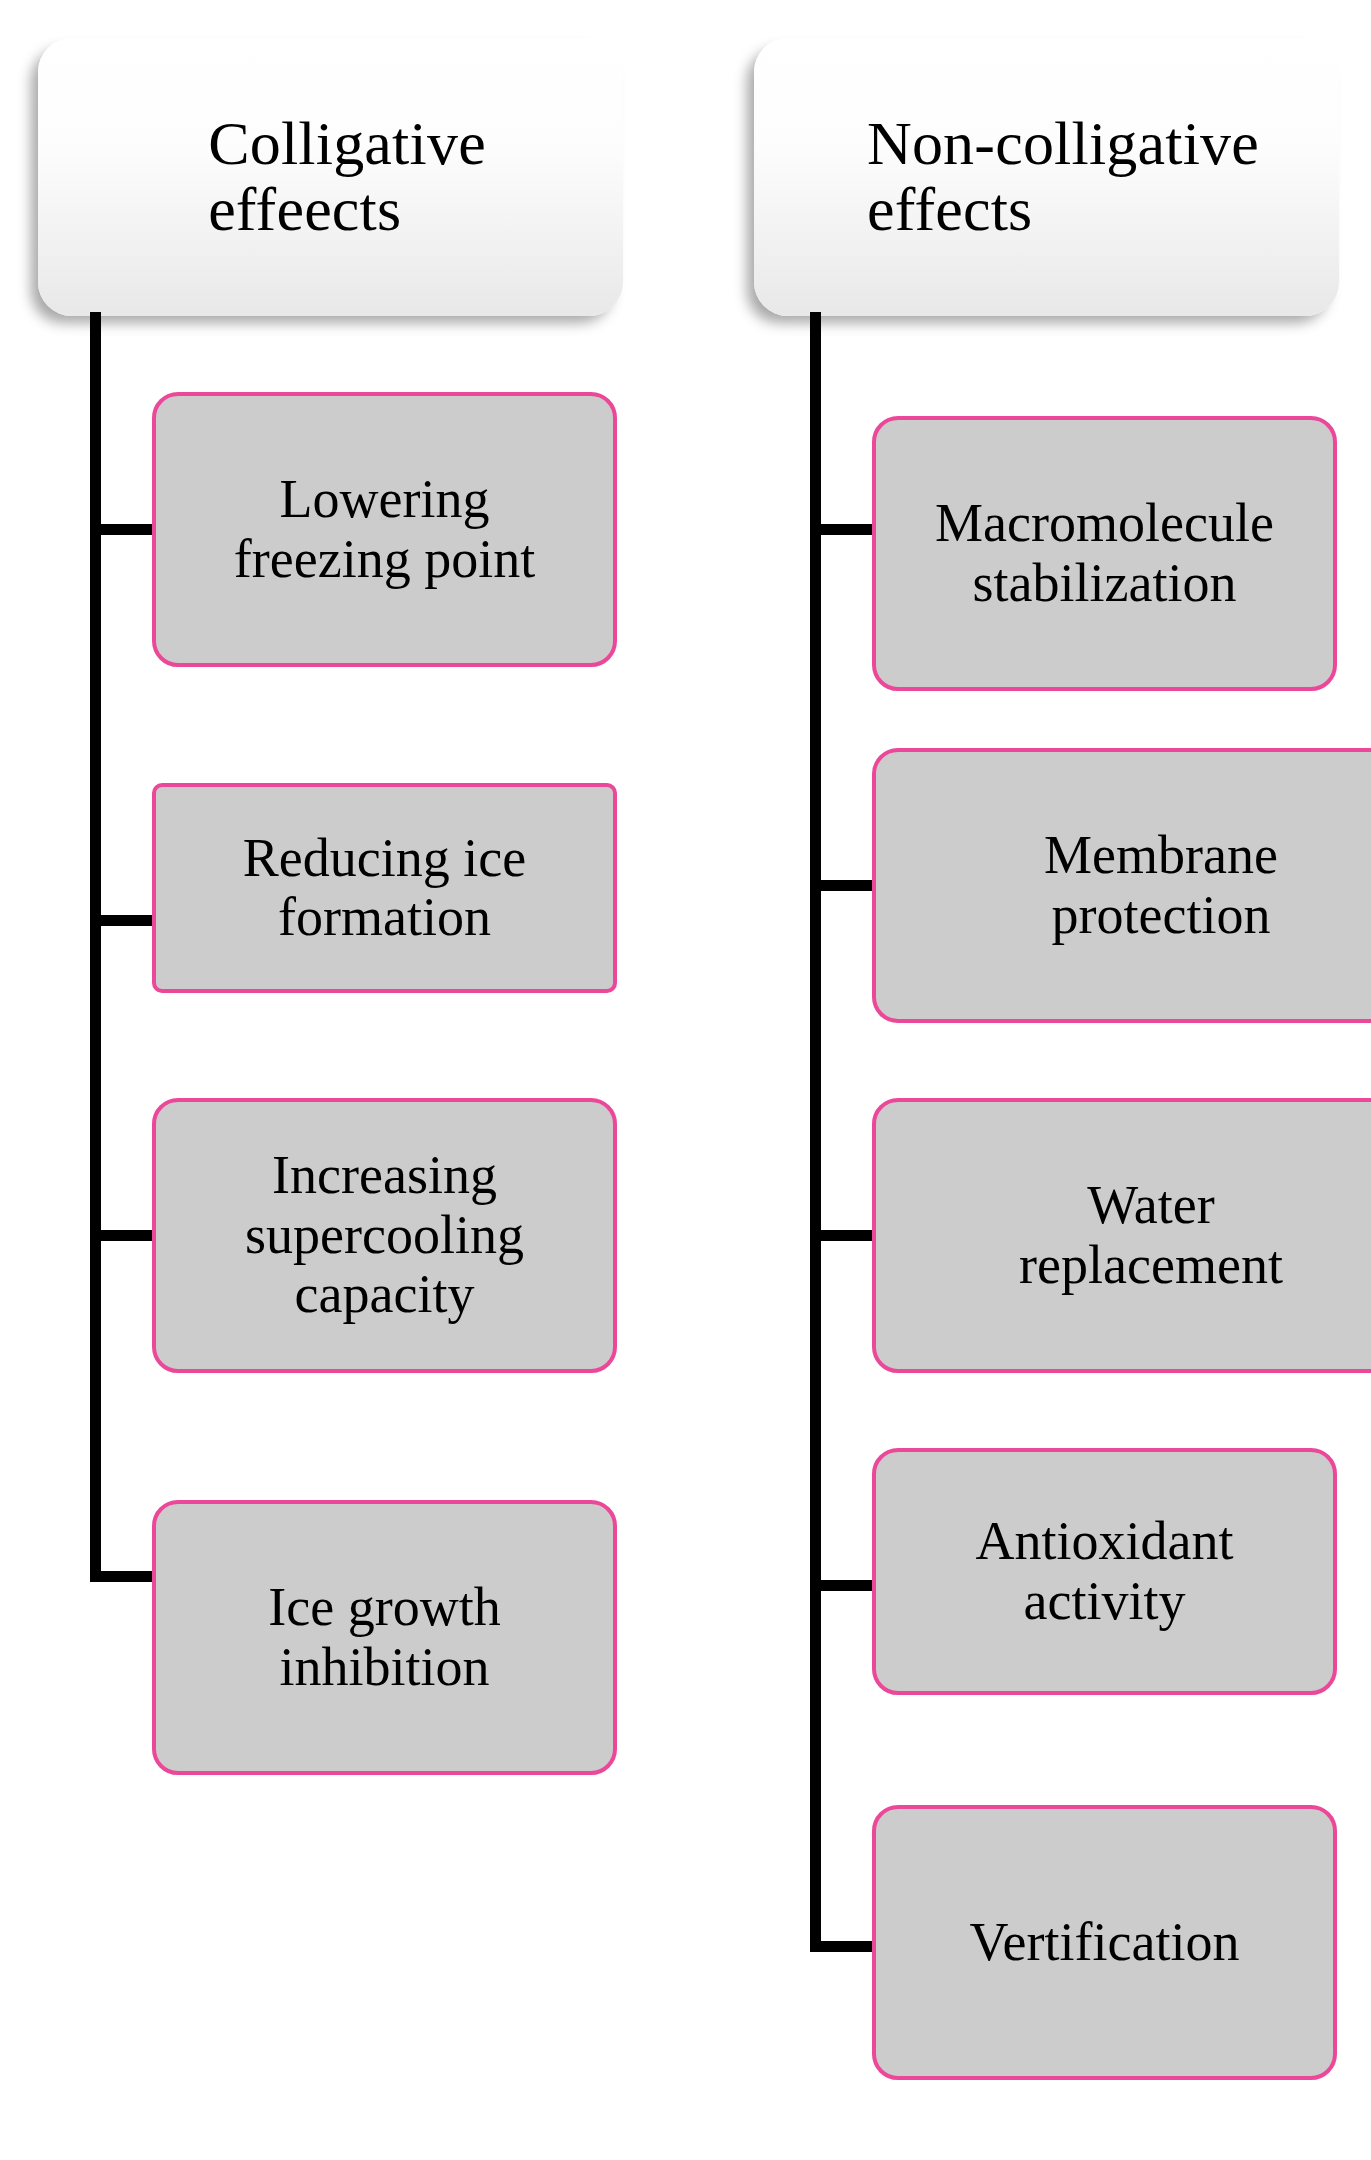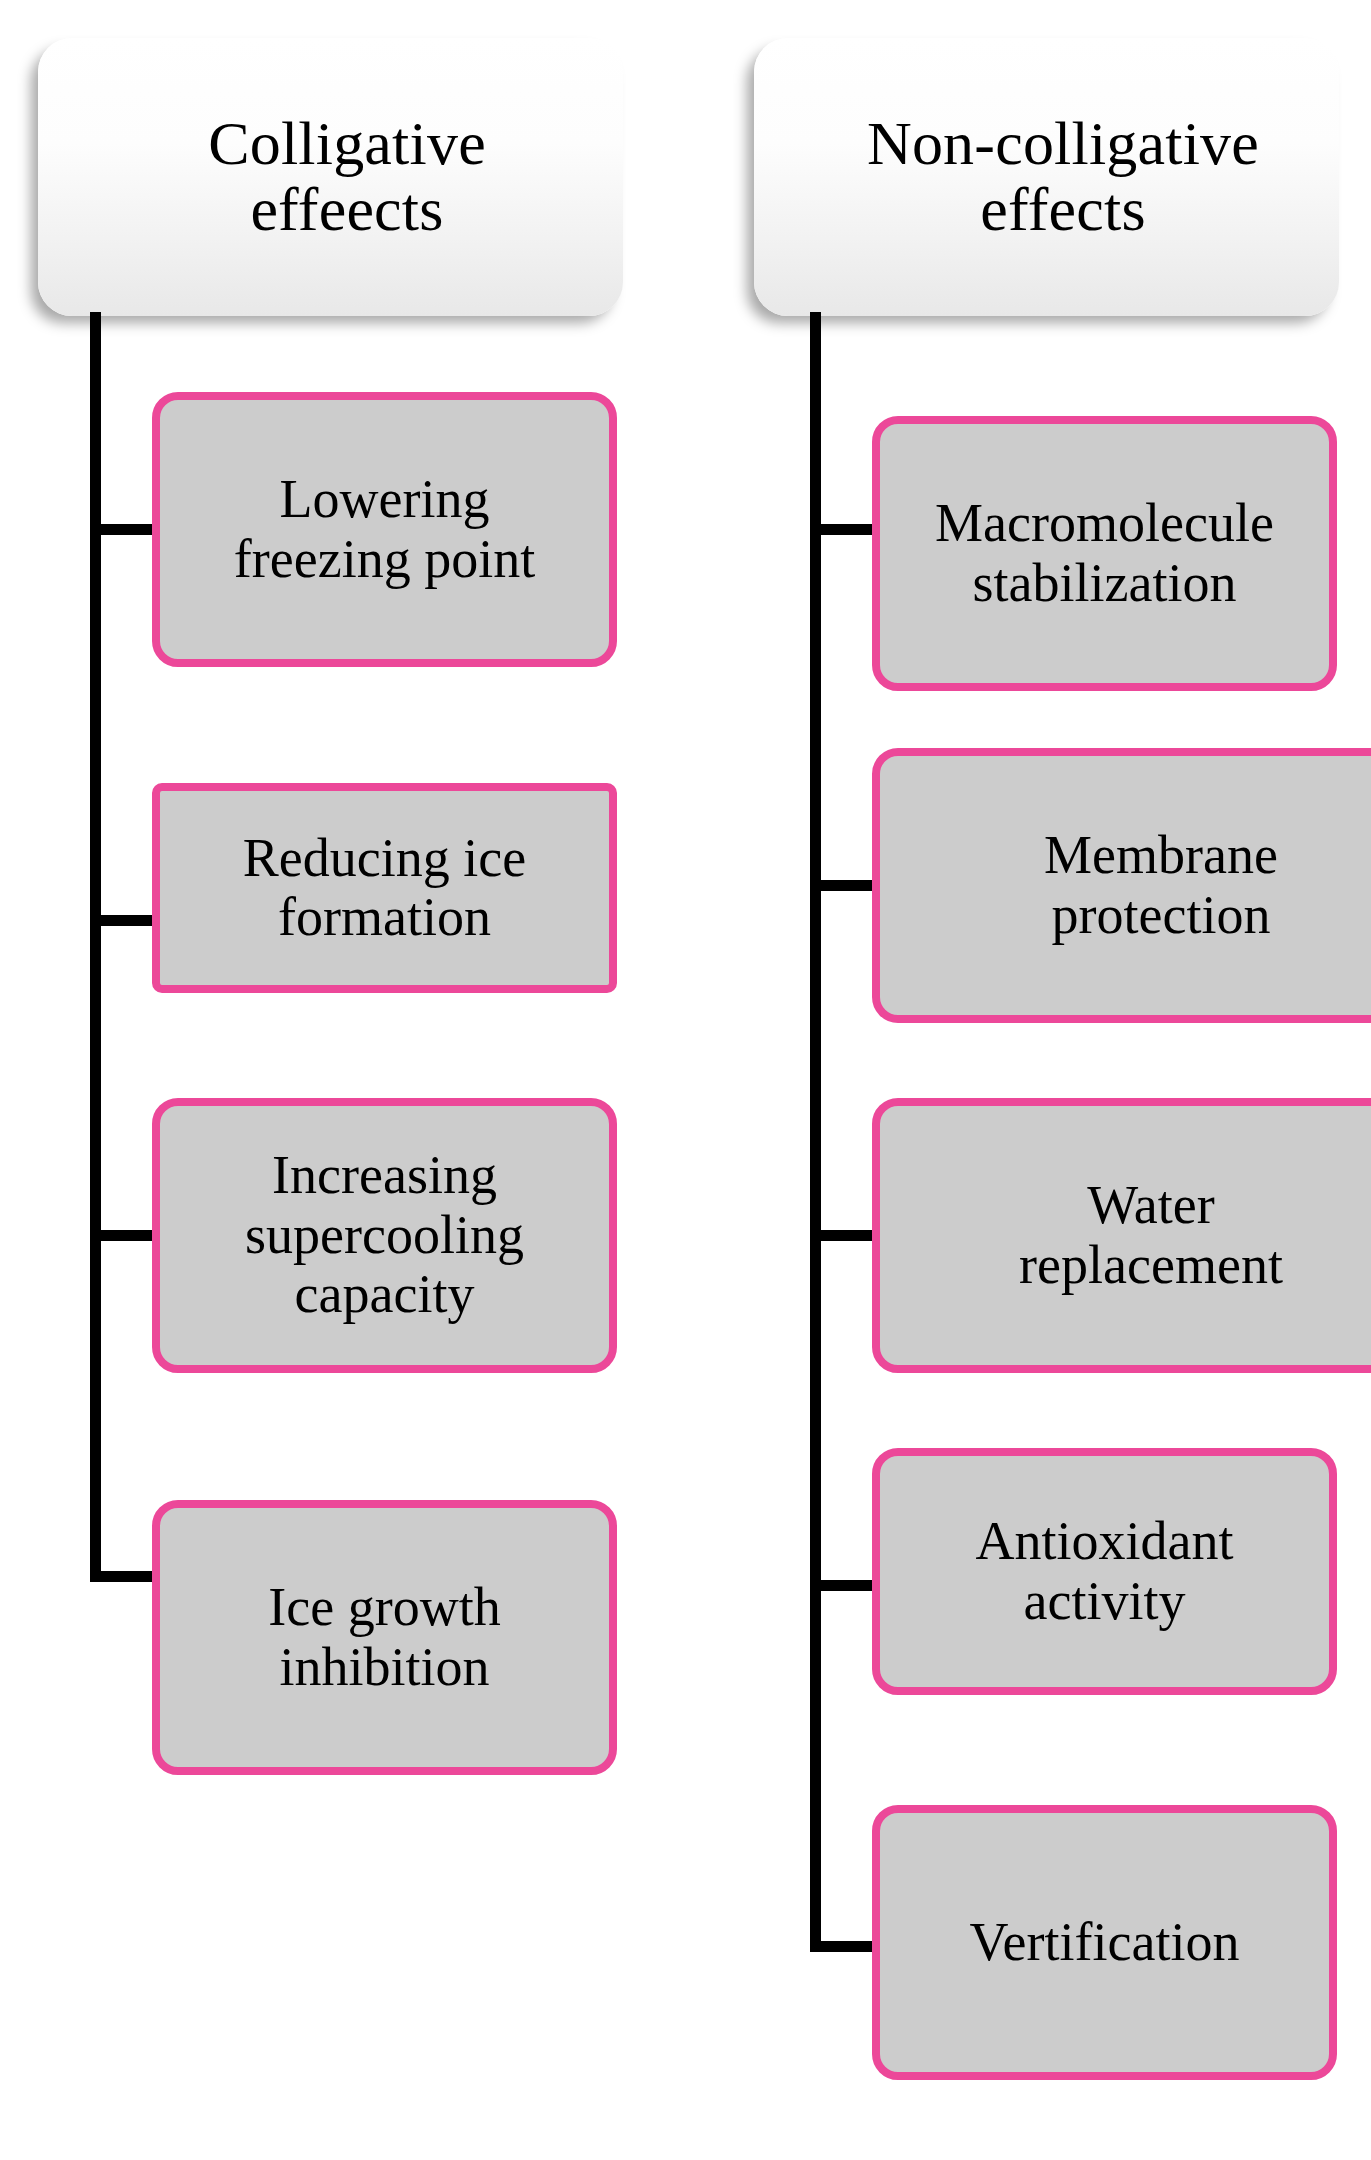--- a/index.html
+++ b/index.html
@@ -44,21 +44,20 @@
     justify-content: center;
     box-sizing: border-box;
     padding: 0 18px;
   }
   #column-left  .header-node { left: 38px; }
   #column-right .header-node { left: 68px; }
 
   .header-label {
     font-size: 62px;
     line-height: 1.06;
-    text-align: center;
     letter-spacing: 0.2px;
     white-space: pre-line;
     margin-left: 33px;
   }
 
   
   .trunk {
     position: absolute;
     width: 11px;
     background: #000000;
@@ -78,21 +77,21 @@
   .connector {
     position: absolute;
     height: 11px;
     background: #000000;
   }
   #column-left  .connector { left: 90px;  width: 64px; }
 
   
   .child-node {
     position: absolute;
-    border: 8px solid #ec4899;
+    border: 4px solid #ec4899;
     border-radius: 26px;
     background: #cccccc;
     box-sizing: border-box;
     display: flex;
     align-items: center;
     justify-content: center;
     padding: 0 14px;
   }
   #column-left  .child-node { left: 152px; width: 465px; }
 

